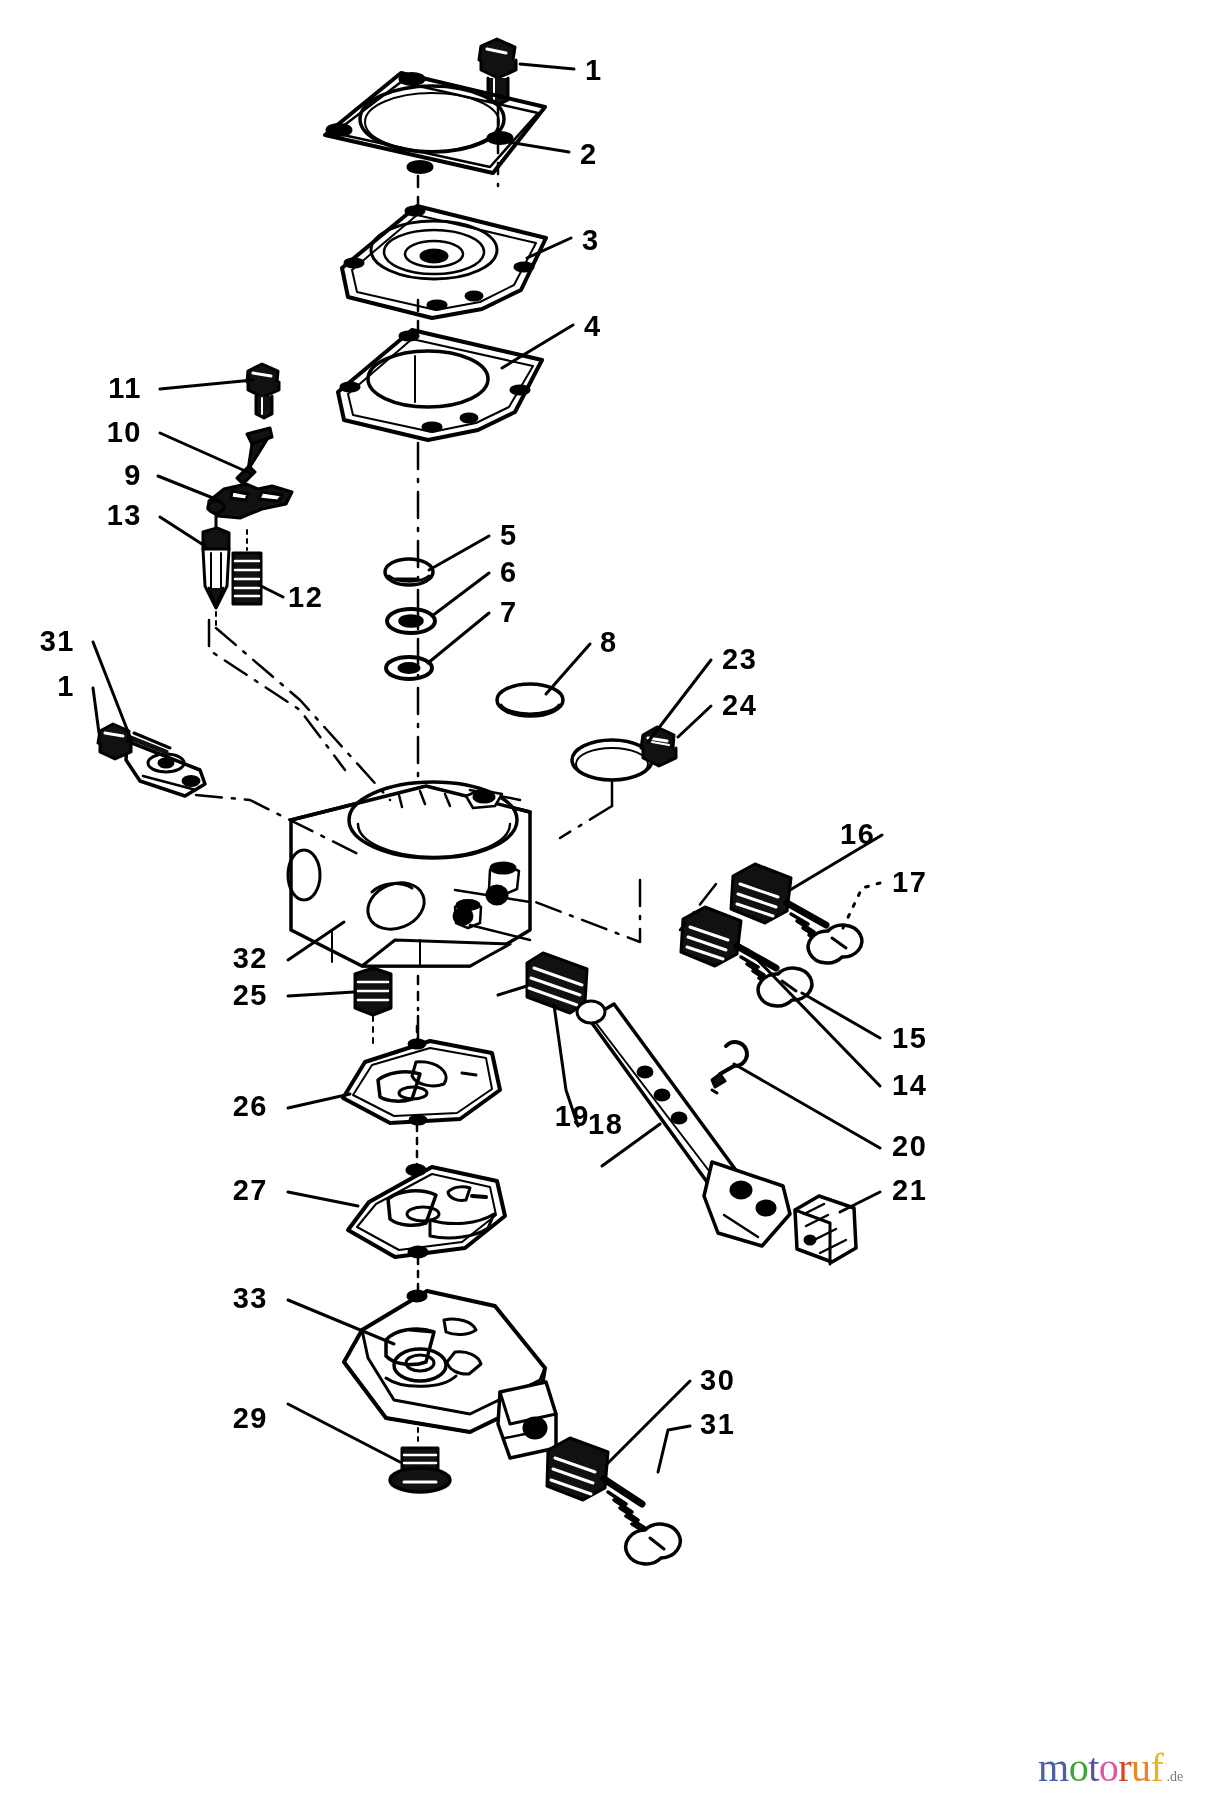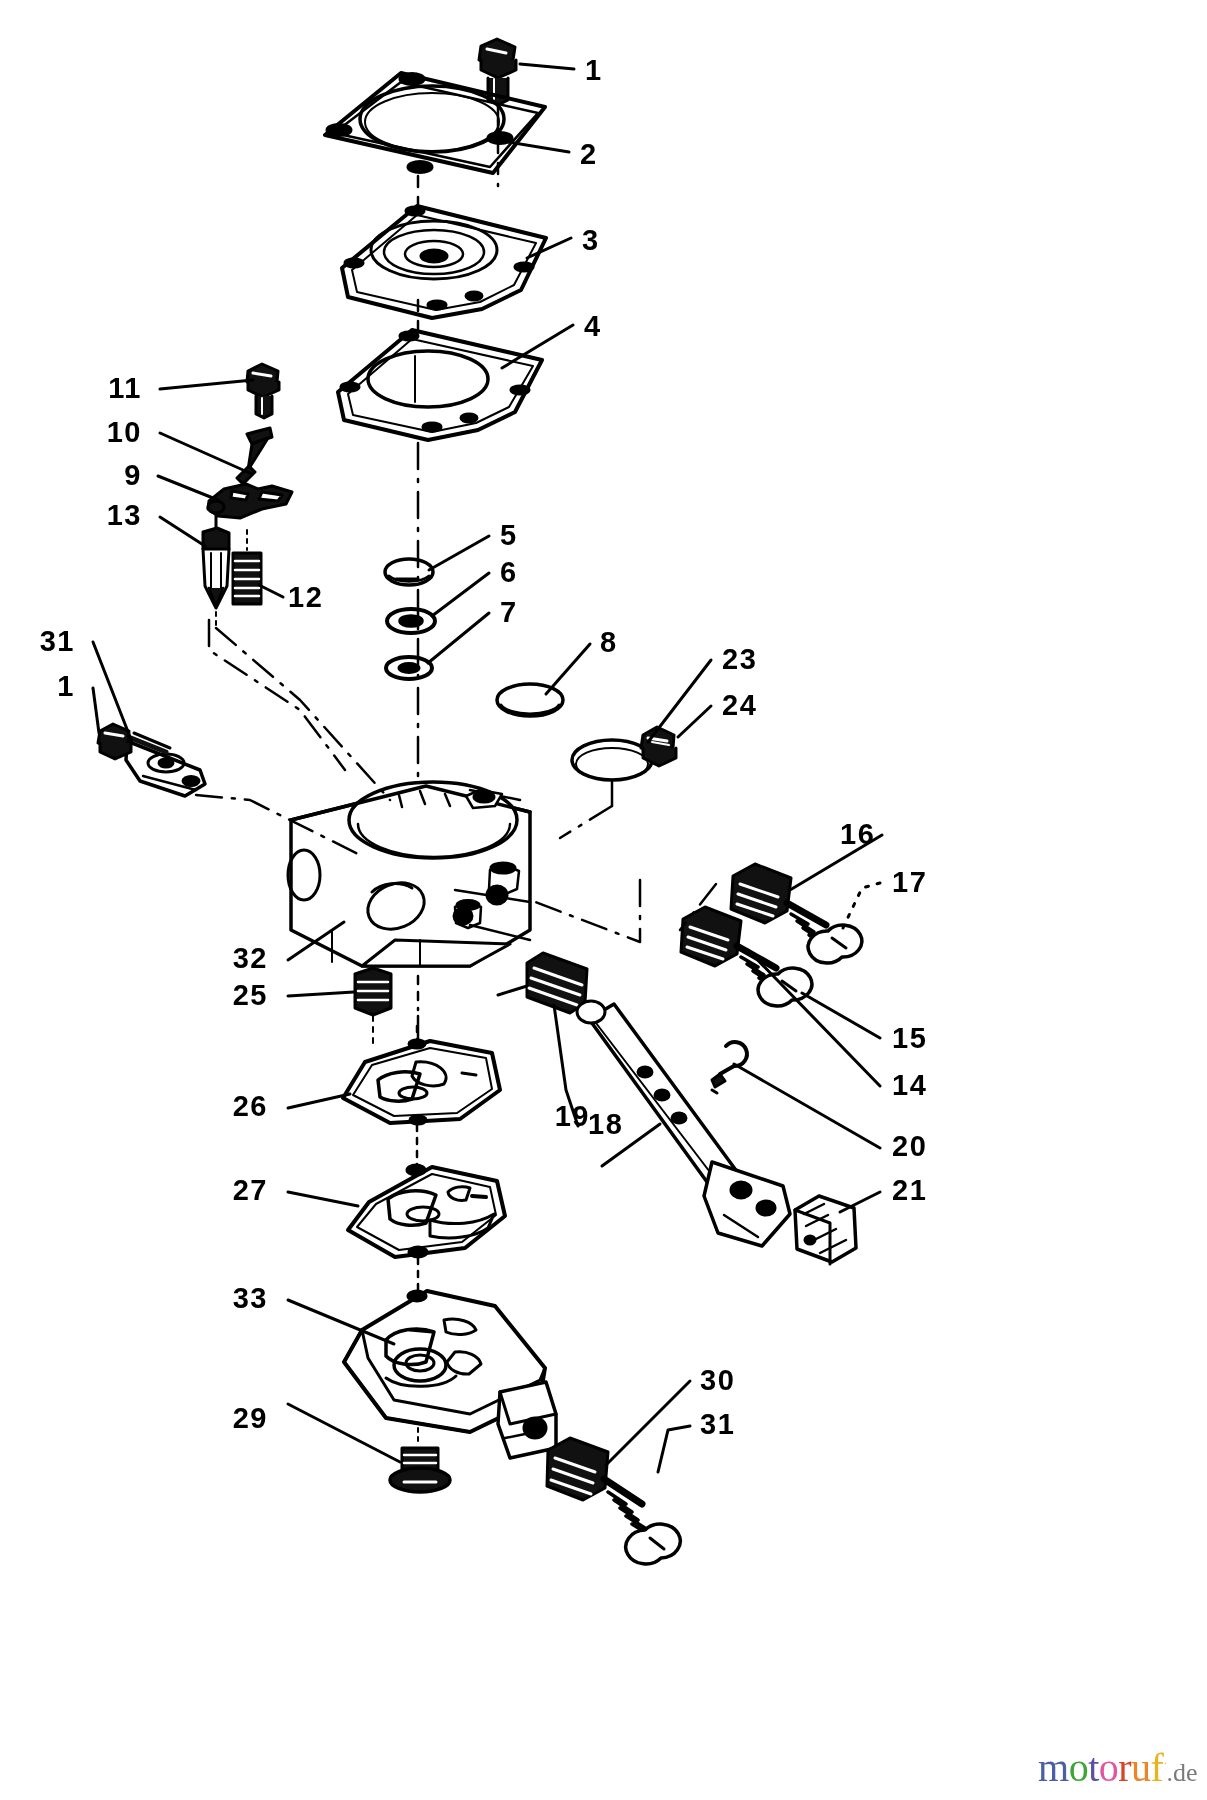--- a/index.html
+++ b/index.html
@@ -29,21 +29,21 @@
     position:absolute;
     left:1038px;top:1748px;
     font-family:"Liberation Serif",serif;
     font-size:40px;
     line-height:1;
     letter-spacing:-0.5px;
     white-space:nowrap;
     user-select:none;
   }
   #watermark .l{display:inline-block;}
-  #watermark .tld{font-size:26px;letter-spacing:0;vertical-align:baseline;}
+  #watermark .tld{font-size:14px;letter-spacing:0;vertical-align:baseline;}
   #watermark .dot{font-size:11px;vertical-align:super;}
 </style>
 </head>
 <body>
 
 <div id="diagram-root">
 
   <svg class="layer" viewBox="0 0 1207 1800" aria-hidden="true">
     <g fill="none" stroke="#000" stroke-width="3" stroke-linecap="round" stroke-linejoin="round">
 

